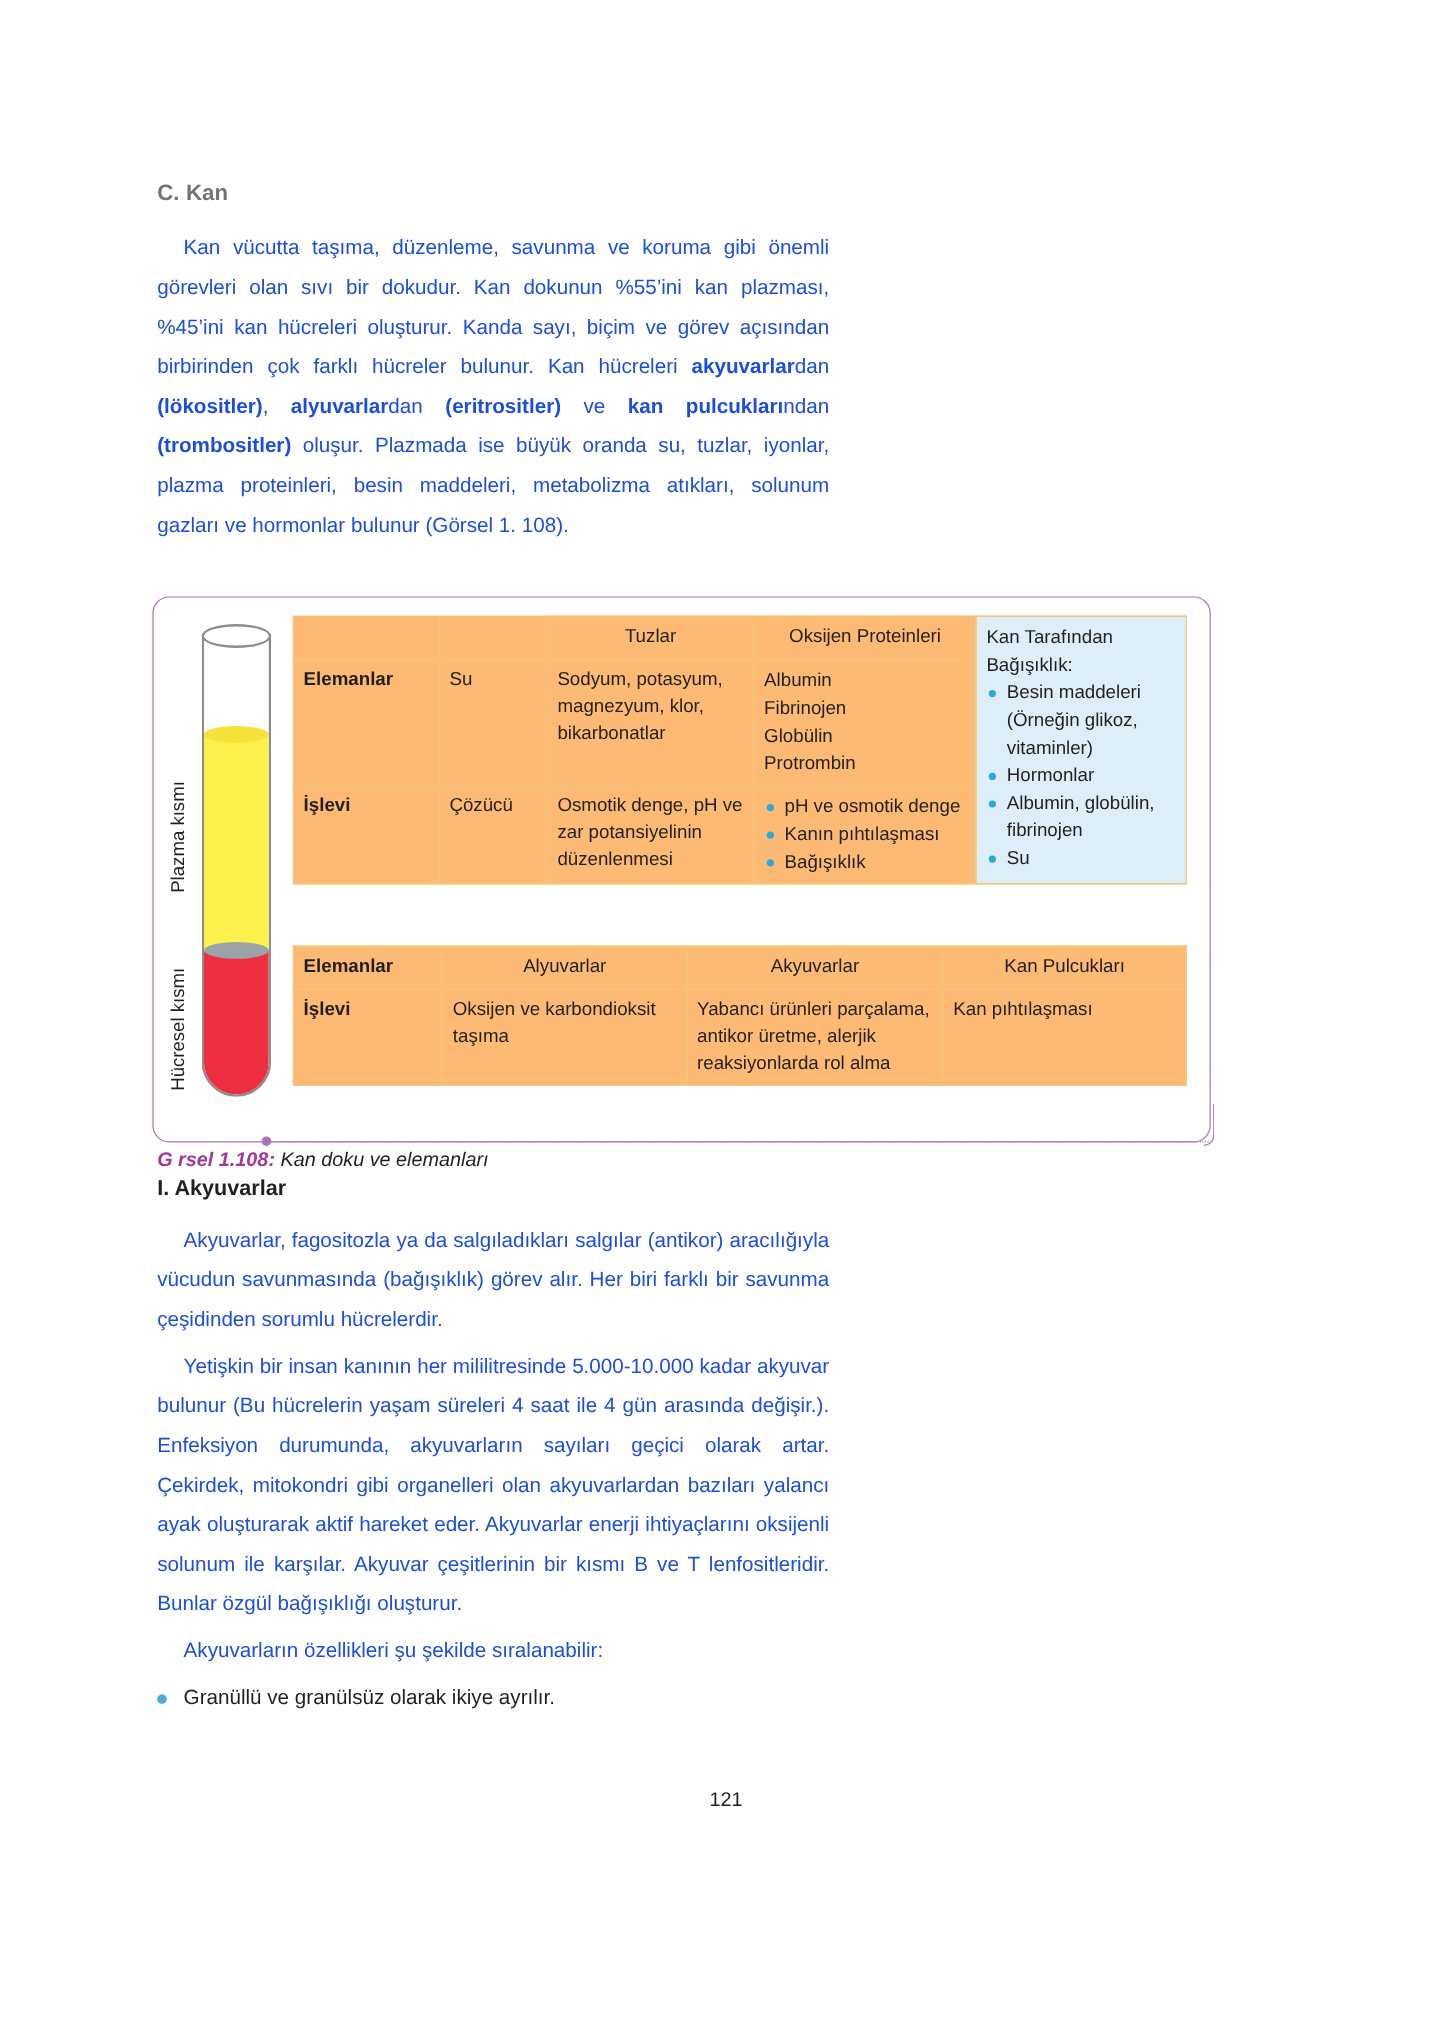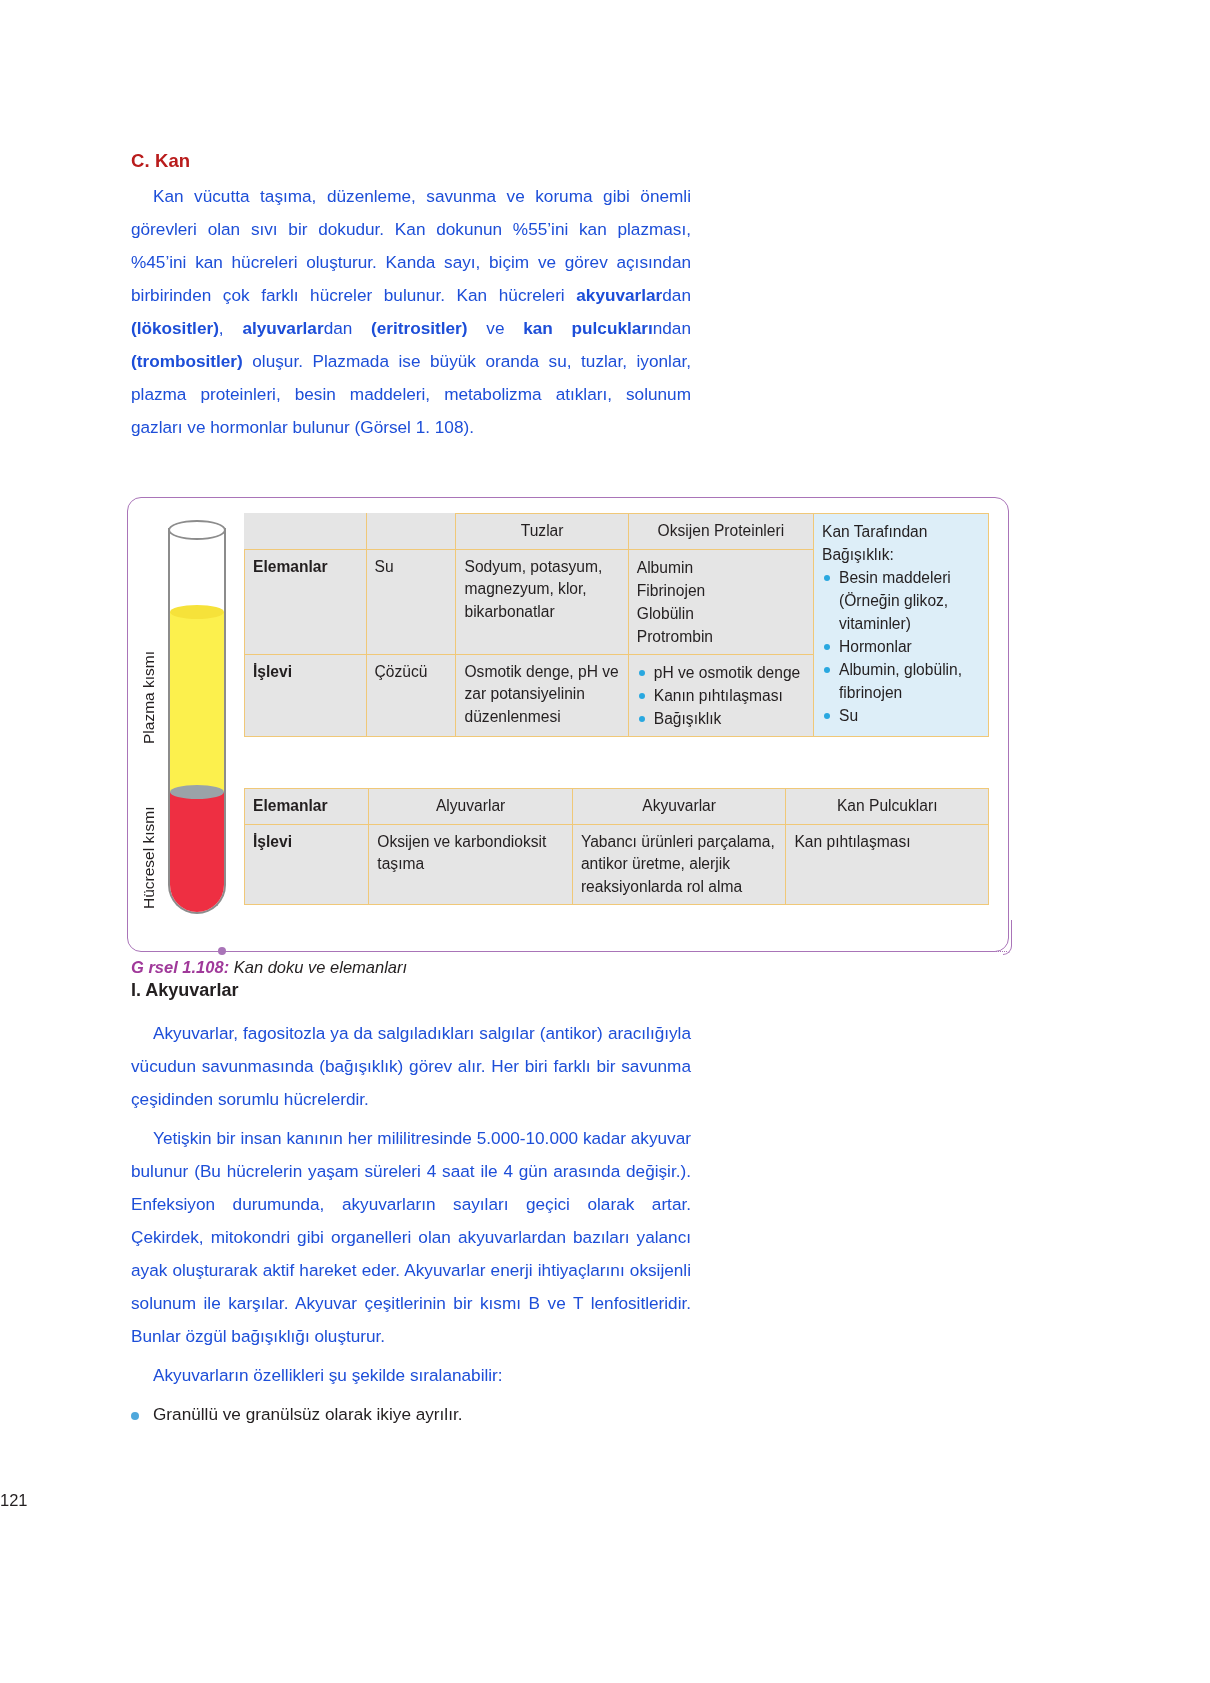--- a/index.html
+++ b/index.html
@@ -26,22 +26,22 @@
   .content {
     position: absolute;
     left: 131px;
     top: 150px;
     width: 560px;
   }
 
   h2.section-head {
     font-size: 18.5px;
     font-weight: bold;
-    color: #b91c1c;
-    margin: 0 0 8px 0;
+    color: #737373;
+    margin: 0 0 18px 0;
     letter-spacing: 0.1px;
   }
 
   h3.sub-head {
     font-size: 18px;
     font-weight: bold;
     color: #231f20;
     margin: 0 0 16px 0;
   }
 
@@ -194,21 +194,21 @@
     background: #ffffff;
     z-index: 3;
   }
 
   
   table.tbl {
     position: absolute;
     border-collapse: collapse;
     font-size: 15.6px;
     color: #231f20;
-    background: #e5e5e5;
+    background: #fdba74;
   }
   table.tbl td {
     border: 1.4px solid #f0c878;
     padding: 6px 8px;
     vertical-align: top;
     line-height: 22.5px;
   }
   td.c { text-align: center; vertical-align: middle; }
   td.m { vertical-align: middle; }
   td.b { font-weight: bold; }
@@ -264,20 +264,21 @@
     height: 8px;
     border-radius: 50%;
     background: #4fa8dc;
   }
 
   .page-number {
     position: absolute;
     left: 0;
     top: 1491px;
     width: 1210px;
+    text-align: center;
     font-size: 16.5px;
     color: #231f20;
   }
 </style>
 </head>
 <body>
 
 <div class="page">
 
   <div class="content">

